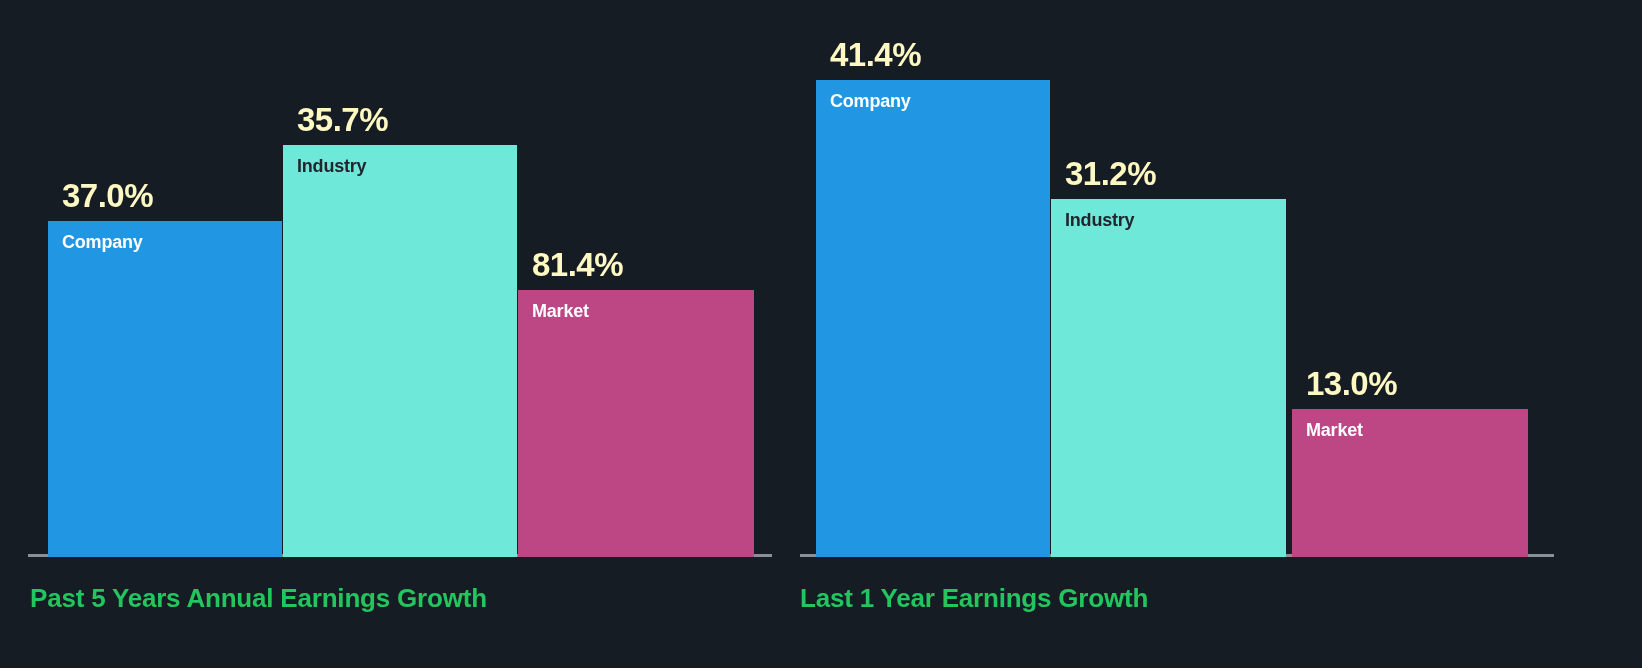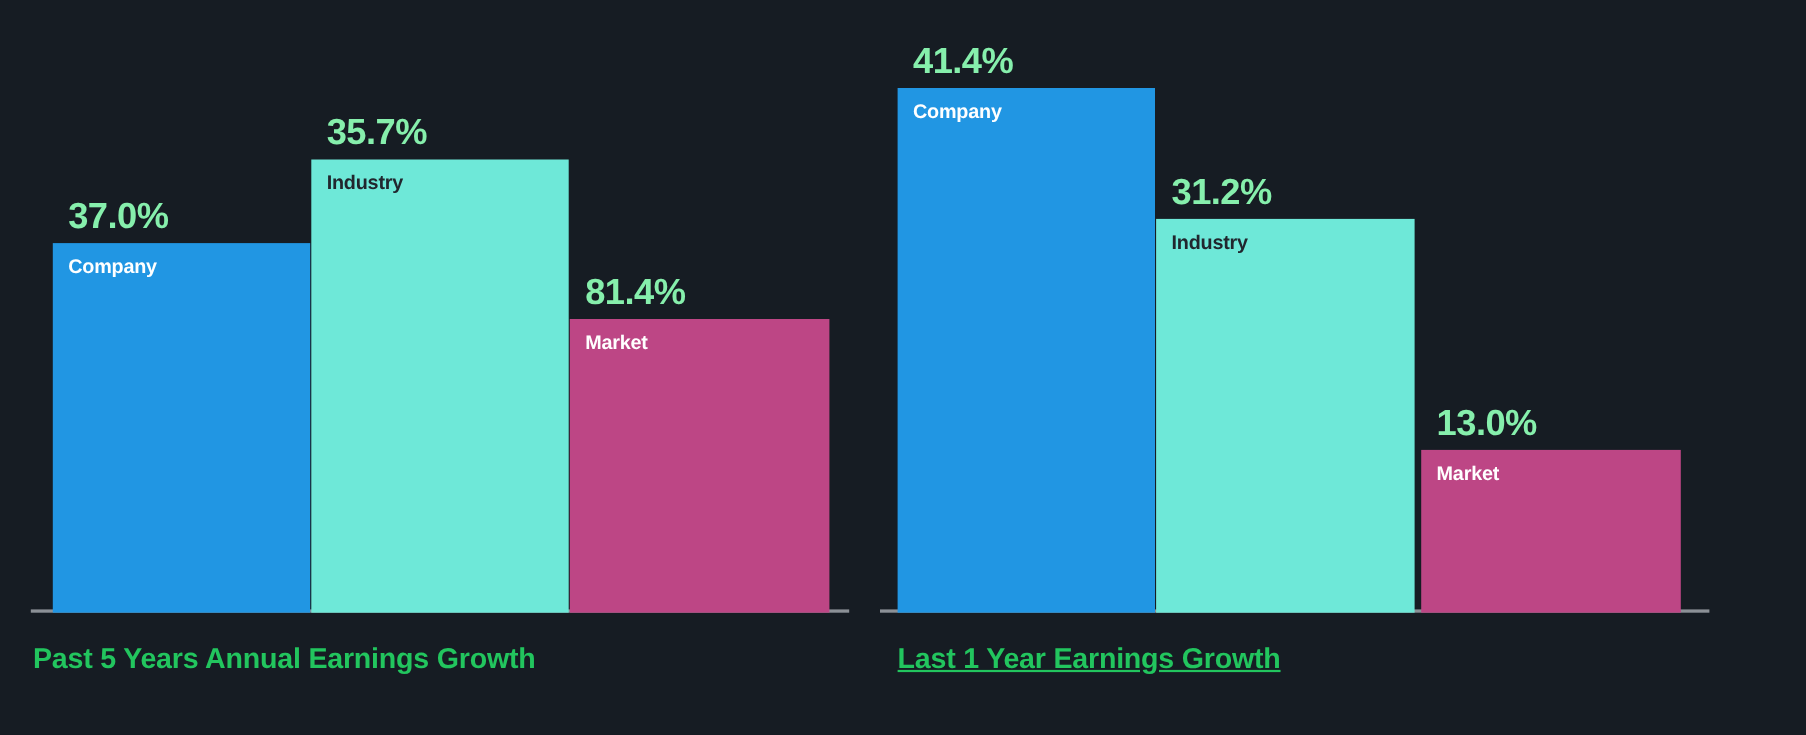--- a/index.html
+++ b/index.html
@@ -50,21 +50,21 @@
     letter-spacing:-0.2px;
     white-space:nowrap;
   }
   .bar-val {
     position:absolute;
     left:14px;
     bottom:100%;
     margin-bottom:6px;
     font-size:33px;
     font-weight:bold;
-    color:#86efac;
+    color:#fef9c3;
     letter-spacing:-0.5px;
     white-space:nowrap;
   }
   .chart-title {
     position:absolute;
     font-size:26px;
     font-weight:bold;
     color:#22c55e;
     white-space:nowrap;
     letter-spacing:-0.2px;
@@ -123,16 +123,16 @@
       </div>
 
       <div class="bar" style="left:502px; width:236px; height:148px;">
         <div class="bar-fill" style="background:#bd4685;"></div>
         <div class="bar-val">13.0%</div>
         <div class="bar-cat" style="color:#ffffff;">Market</div>
       </div>
 
     </div>
 
-    <div class="chart-title" style="left:26px; top:583px;text-decoration:underline;">Last 1 Year Earnings Growth</div>
+    <div class="chart-title" style="left:10px; top:583px;">Last 1 Year Earnings Growth</div>
   </div>
 
 </div>
 
 </body></html>

